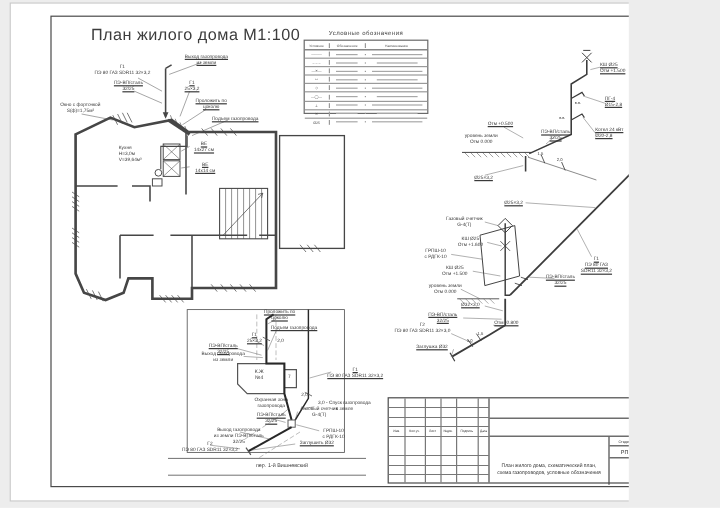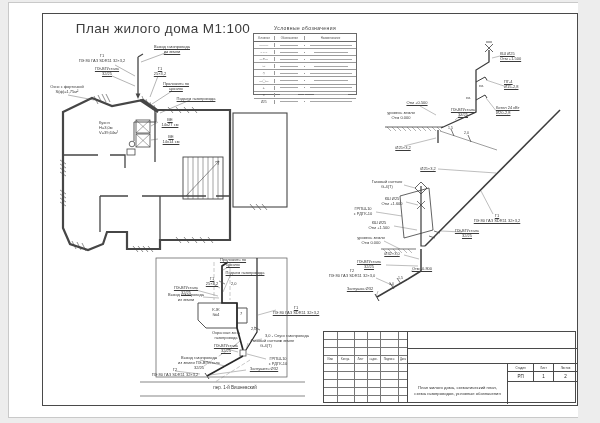--- a/index.html
+++ b/index.html
@@ -1,16 +1,16 @@
 <!DOCTYPE html>
 <html><head>
 <meta charset="utf-8">
 <style>
   html,body{margin:0;padding:0;background:#ededed;font-family:"Liberation Sans",sans-serif;}
-  #canvas{position:relative;width:578px;height:423px;background:#ededed;overflow:hidden;}
+  #canvas{position:relative;width:524px;height:423px;background:#ededed;overflow:hidden;}
   #sheet{position:absolute;left:8px;top:2px;width:582px;height:414px;background:#ffffff;border:1px solid #c9c9c9;}
   #frame{position:absolute;left:42px;top:13px;width:534px;height:391px;border:1.2px solid #4a4a4a;}
   svg.draw{position:absolute;left:0;top:0;width:600px;height:423px;}
   .lbl{position:absolute;font-size:4px;line-height:1.25;color:#3a3a3a;white-space:pre-line;text-align:center;transform:translateX(-50%);}
   .lbl.lft{transform:none;text-align:left;}
   .u{text-decoration:underline;}
   .rot{transform:rotate(20deg);font-size:3.5px;}
   .rotb{transform:rotate(-42deg);font-size:3.5px;}
   .tiny{font-size:3.2px;}
   .title{position:absolute;color:#3c3c3c;transform:translateX(-50%);white-space:nowrap;font-weight:500;letter-spacing:.4px;}

